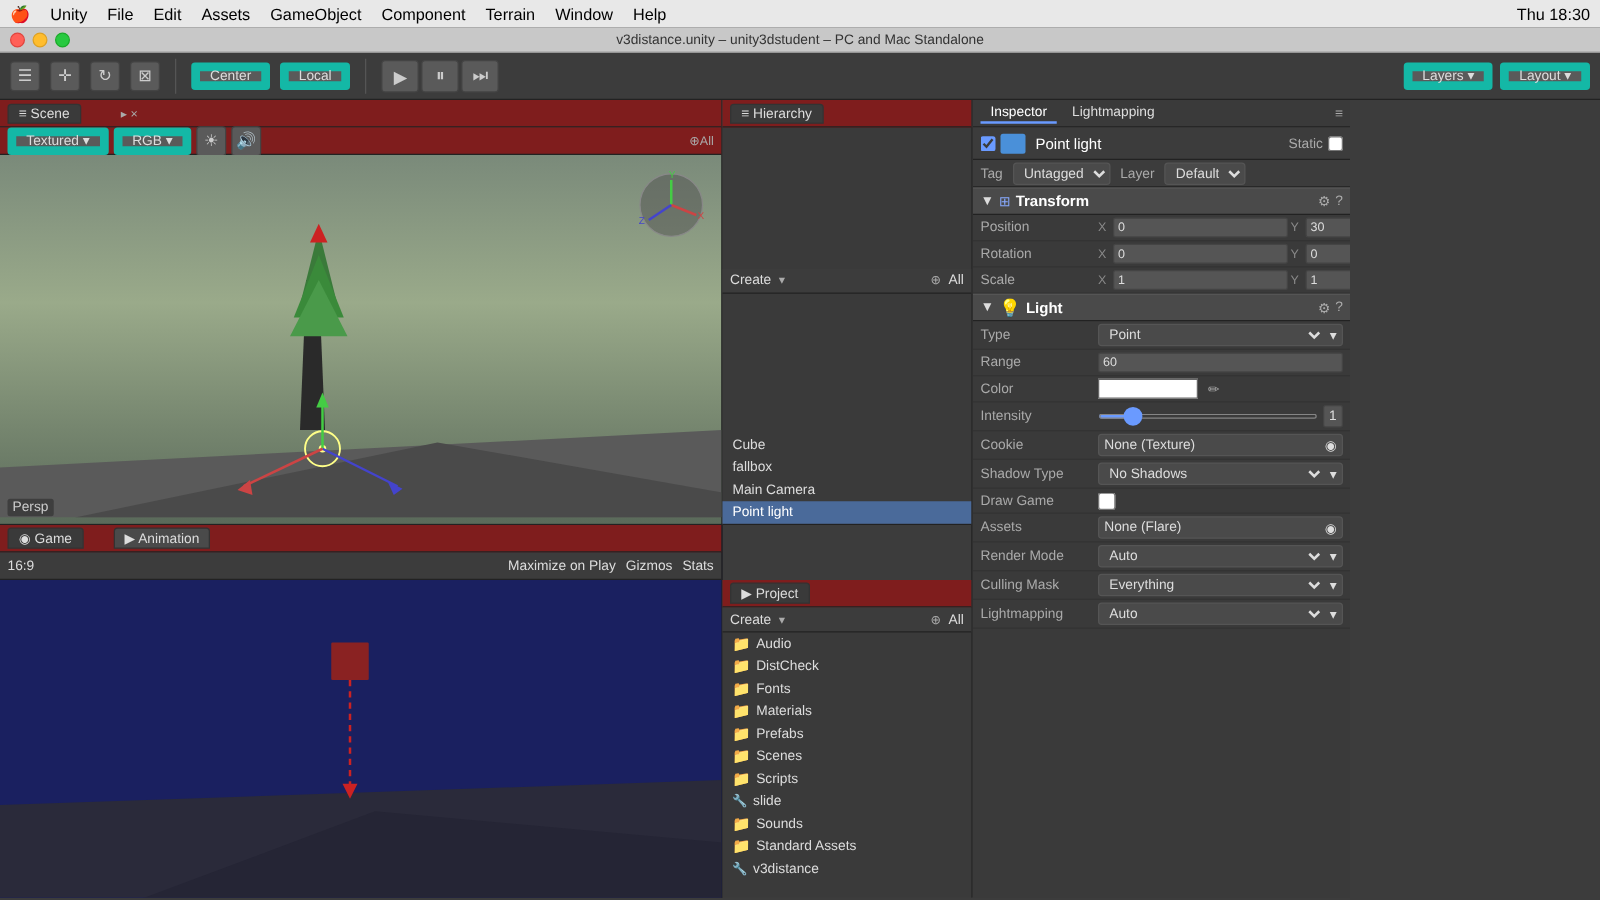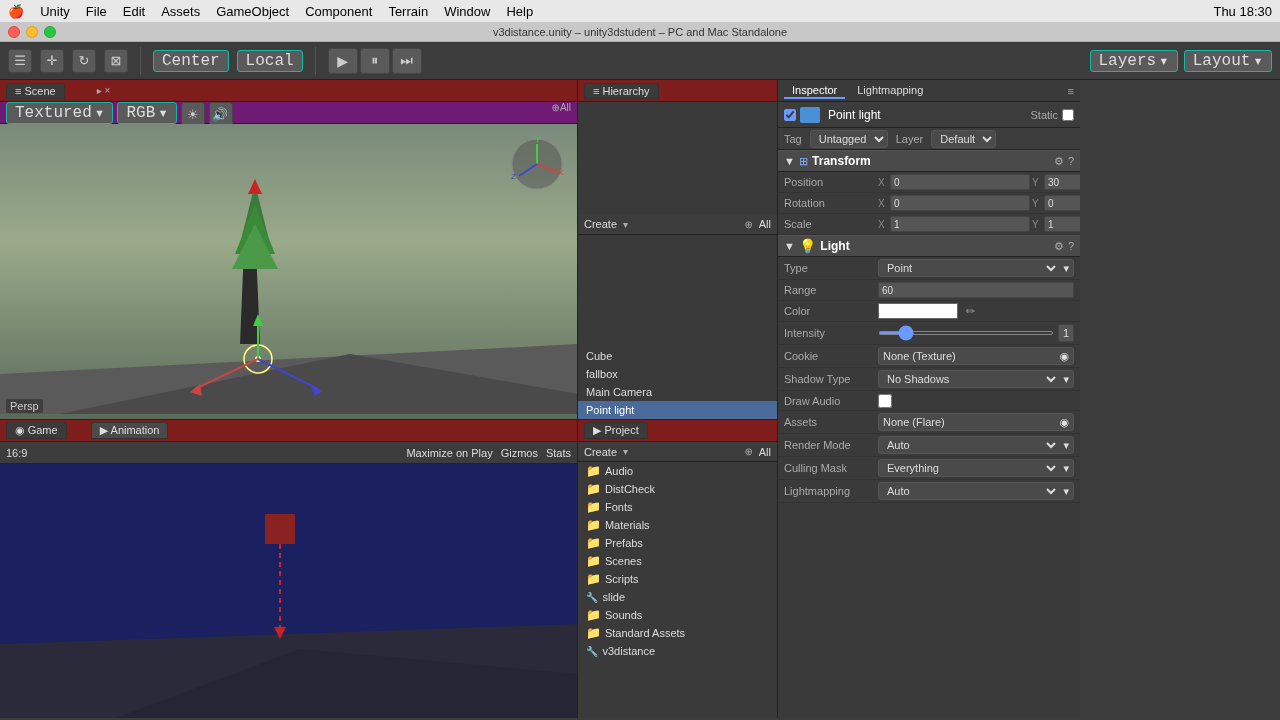--- a/index.html
+++ b/index.html
@@ -28,23 +28,23 @@
     .traffic-yellow { width: 12px; height: 12px; border-radius: 50%; background: #ffbd2e; border: 1px solid #dea123; }
     .traffic-green { width: 12px; height: 12px; border-radius: 50%; background: #28c940; border: 1px solid #1aab29; }
 
     
     #toolbar {
       width: 100%; height: 38px; background: #3c3c3c;
       display: flex; align-items: center; padding: 0 8px; gap: 8px;
       border-bottom: 1px solid #222;
     }
     .toolbar-btn {
-      background: #5a5a5a; border: 1px solid #14b8a6; border-radius: 3px;
-      color: #ddd; padding: 2px 8px; font-size: 16px; cursor: pointer;
-      height: 22px; display: flex; align-items: center; gap: 3px; font-family: Liberation Mono, monospace;
+      background: #5a5a5a; border: 7px solid #14b8a6; border-radius: 3px;
+      color: #ddd; padding: 2px 8px; font-size: 11px; cursor: pointer;
+      height: 22px; display: flex; align-items: center; gap: 3px;
     }
     .toolbar-btn-icon {
       width: 24px; height: 24px; background: #5a5a5a; border: 1px solid #444;
       border-radius: 3px; display: flex; align-items: center; justify-content: center;
       cursor: pointer; font-size: 13px; color: #ccc;
     }
     .toolbar-separator { width: 1px; height: 28px; background: #555; margin: 0 4px; }
     .toolbar-play-group { display: flex; gap: 2px; }
     .play-btn {
       width: 30px; height: 26px; background: #5a5a5a; border: 1px solid #444;
@@ -73,22 +73,22 @@
       height: 22px; background: #7f1d1d; border-bottom: 1px solid #222;
       display: flex; align-items: center; padding: 0 6px; gap: 24px;
       font-size: 11px; color: #ccc;
     }
     .panel-tab {
       background: #4a4a4a; border: 1px solid #333; border-radius: 3px 3px 0 0;
       padding: 1px 8px; font-size: 11px; cursor: pointer; color: #ddd;
     }
     .panel-tab.active { background: #3a3a3a; }
     .scene-toolbar {
-      height: 22px; background: #701a75; border-bottom: 1px solid #222;
-      display: flex; padding: 0 6px; gap: 4px;
+      height: 22px; background: #7f1d1d; border-bottom: 1px solid #222;
+      display: flex; align-items: center; padding: 0 6px; gap: 4px;
     }
     .scene-view {
       flex: 1; background: #4a5a4a; position: relative; overflow: hidden;
     }
     
     .scene-bg {
       position: absolute; inset: 0;
       background: linear-gradient(180deg, #7a8a7a 0%, #9aaa8a 40%, #5a6a5a 100%);
     }
 
@@ -108,21 +108,21 @@
     
     #middle-panels {
       width: 200px; height: 100%; display: flex; flex-direction: column;
       border-right: 1px solid #222;
     }
     #hierarchy-panel {
       height: 340px; background: #3a3a3a; border-bottom: 1px solid #222;
       display: flex; flex-direction: column; justify-content: space-between;
     }
     #project-panel {
-      flex: 1; background: #3a3a3a; display: flex; flex-direction: column;
+      flex: 1; background: #3a3a3a; display: flex; flex-direction: column; margin-top: 44px;
     }
     .hierarchy-item {
       height: 18px; display: flex; align-items: center; padding: 0 8px;
       font-size: 11px; color: #ddd; cursor: pointer;
     }
     .hierarchy-item.selected { background: #4a6a9a; color: #fff; }
     .project-item {
       height: 18px; display: flex; align-items: center; padding: 0 8px;
       font-size: 11px; color: #ddd; cursor: pointer; gap: 4px;
     }
@@ -585,21 +585,21 @@
       <span class="insp-label">Shadow Type</span>
       <div class="insp-value-box">
         <select>
           <option>No Shadows</option>
         </select>
         <span>▾</span>
       </div>
     </div>
 
     <div class="insp-field">
-      <span class="insp-label">Draw Audio</span>
+      <span class="insp-label">Draw Game</span>
       <input type="checkbox" class="draw-halo-check" style="">
     </div>
 
     <div class="insp-field">
       <span class="insp-label">Assets</span>
       <div class="insp-value-box">
         <span style="flex:1;">None (Flare)</span>
         <span>◉</span>
       </div>
     </div>

